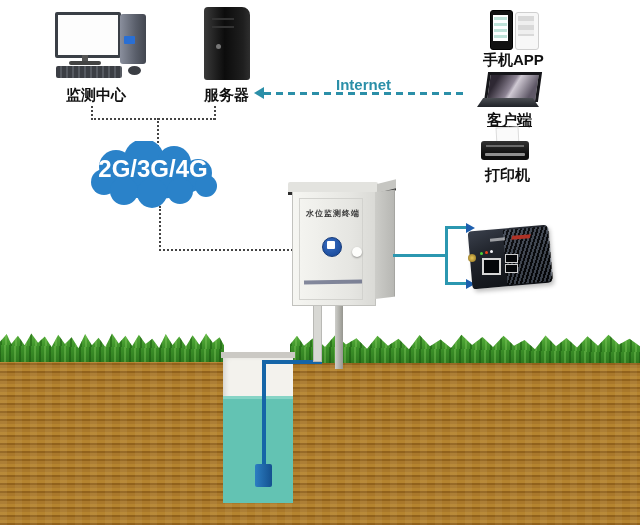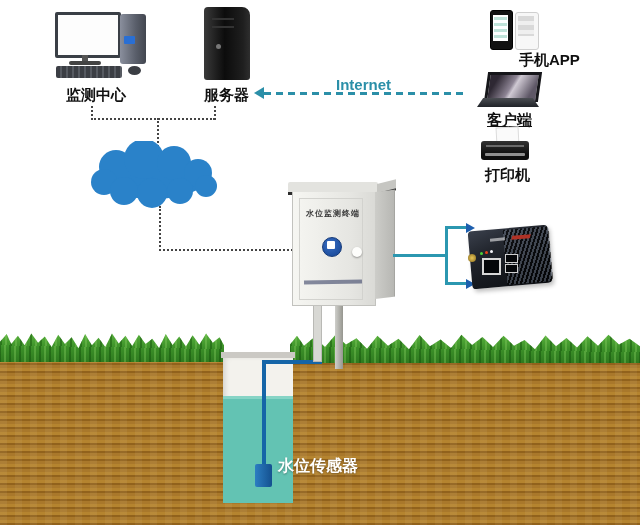--- a/index.html
+++ b/index.html
@@ -55,21 +55,21 @@
   
   #phone1{left:490px;top:10px;width:21px;height:38px;background:#111;border-radius:3px;
     border:1px solid #000;}
   #phone1-screen{left:493px;top:15px;width:15px;height:26px;background:#fff;}
   #phone1-rows{left:494px;top:17px;width:13px;height:22px;
     background:repeating-linear-gradient(180deg,#bfe3d9 0 3px,#fff 3px 6px);}
   #phone2{left:515px;top:12px;width:22px;height:36px;background:#f7f7f7;
     border:1px solid #cfcfcf;border-radius:3px;}
   #phone2-screen{left:518px;top:16px;width:16px;height:20px;
     background:repeating-linear-gradient(180deg,#d9d9d9 0 5px,#efefef 5px 9px);}
-  #lbl-phone{left:483px;top:51px;margin-left:36px;}
+  #lbl-phone{left:483px;top:51px;}
   #laptop-screen{left:486px;top:72px;width:48px;height:26px;border:3px solid #16161a;border-bottom-width:1px;
     background:linear-gradient(115deg,#2e2833 15%,#8d8494 45%,#cfc9d3 52%,#5e5766 85%);
     transform:skewX(-8deg);}
   #laptop-base{left:477px;top:98px;width:62px;height:9px;
     background:linear-gradient(#4a4d52,#202328);
     clip-path:polygon(10% 0,90% 0,100% 100%,0% 100%);}
   #lbl-client{left:487px;top:111px;text-decoration:underline;}
   #printer-paper{left:496px;top:127px;width:21px;height:17px;background:#fafafa;
     border:1px solid #dcdcdc;transform:rotate(-3deg);}
   #printer-body{left:481px;top:141px;width:48px;height:19px;border-radius:3px;
@@ -185,20 +185,21 @@
         <circle cx="58" cy="18" r="20"></circle>
       <circle cx="88" cy="22" r="17"></circle>
         <circle cx="112" cy="32" r="14"></circle>
       <circle cx="120" cy="45" r="11"></circle>
         <circle cx="18" cy="41" r="13"></circle>
       <circle cx="38" cy="50" r="14"></circle>
         <circle cx="66" cy="52" r="15"></circle>
       <circle cx="94" cy="50" r="13"></circle>
     </g>
   </svg>
+  <div class="abs" id="cloud-text">2G/3G/4G</div>
 
   <div class="abs" id="mon-screen"></div>
   <div class="abs" id="mon-stand"></div>
   <div class="abs" id="mon-base"></div>
   <div class="abs" id="mon-tower"></div>
   <div class="abs" id="mon-tower-screen"></div>
   <div class="abs" id="mon-kbd"></div>
   <div class="abs" id="mon-mouse"></div>
   <div class="lbl" id="lbl-moncenter">监测中心</div>
 
@@ -262,15 +263,14 @@
   <div class="abs" id="dtu-logo"></div>
   <div class="abs" id="dtu-txt"></div>
   <div class="abs" id="dtu-ant"></div>
   <div class="dtu-led" id="dtu-led1"></div>
   <div class="dtu-led" id="dtu-led2"></div>
   <div class="dtu-led" id="dtu-led3"></div>
   <div class="abs" id="dtu-eth"></div>
   <div class="abs" id="dtu-usb1"></div>
   <div class="abs" id="dtu-usb2"></div>
 
-  <div class="lbl" id="lbl-sensor">水位传感器</div>
 
 </div>
 
 </body></html>

